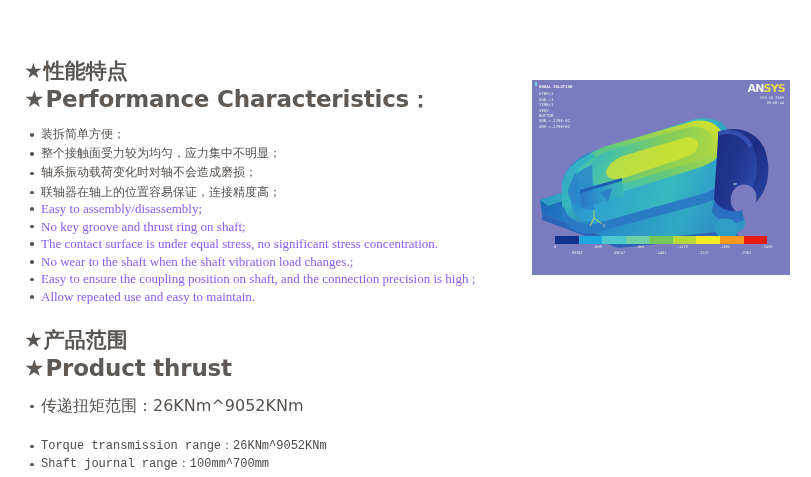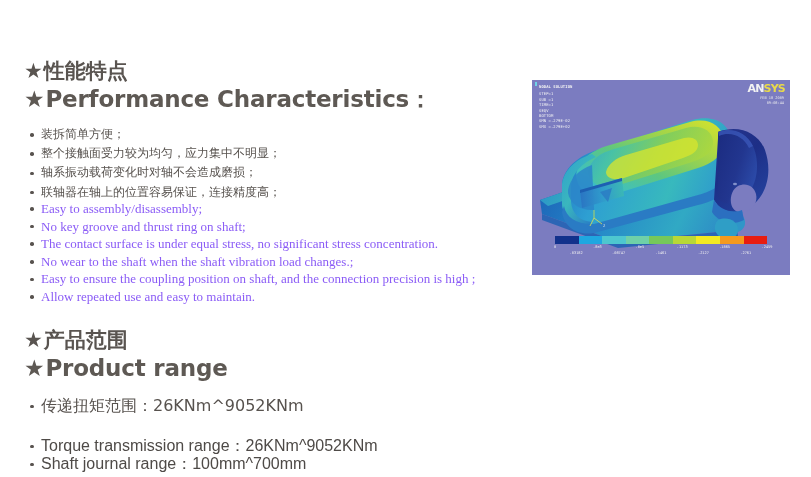--- a/index.html
+++ b/index.html
@@ -98,22 +98,22 @@
     font-family: "DejaVu Sans", "Liberation Sans", sans-serif;
     font-size: 16px;
     color: #57524e;
   }
   #cn-range li { line-height: 24px; }
 
   
   #en-range {
     left: 30px;
     top: 437px;
-    font-family: Liberation Sans, sans-serif;
-    font-size: 16px;
+    font-family: Liberation Mono, monospace;
+    font-size: 12px;
     color: #4e4a47;
   }
   #en-range li { line-height: 18px; }
 
   
   #ansys-figure {
     position: absolute;
     left: 532px;
     top: 80px;
     width: 258px;
@@ -221,21 +221,21 @@
     <li><span class="dot"></span><span>Easy to assembly/disassembly;</span></li>
     <li><span class="dot"></span><span>No key groove and thrust ring on shaft;</span></li>
     <li><span class="dot"></span><span>The contact surface is under equal stress, no significant stress concentration.</span></li>
     <li><span class="dot"></span><span>No wear to the shaft when the shaft vibration load changes.;</span></li>
     <li><span class="dot"></span><span>Easy to ensure the coupling position on shaft, and the connection precision is high ;</span></li>
     <li><span class="dot"></span><span>Allow repeated use and easy to maintain.</span></li>
   </ul>
 
   <div class="heading-block" style="left:24px; top:327px;">
     <div class="heading-cn"><span class="star">★</span><span>产品范围</span></div>
-    <div class="heading-en"><span class="star">★</span><span>Product range</span></div>
+    <div class="heading-en"><span class="star">★</span><span>Product thrust</span></div>
   </div>
 
   <ul class="blist" id="cn-range">
     <li><span class="dot"></span><span>传递扭矩范围：26KNm^9052KNm</span></li>
   </ul>
 
   <ul class="blist" id="en-range">
     <li><span class="dot"></span><span>Torque transmission range：26KNm^9052KNm</span></li>
     <li><span class="dot"></span><span>Shaft journal range：100mm^700mm</span></li>
   </ul>

